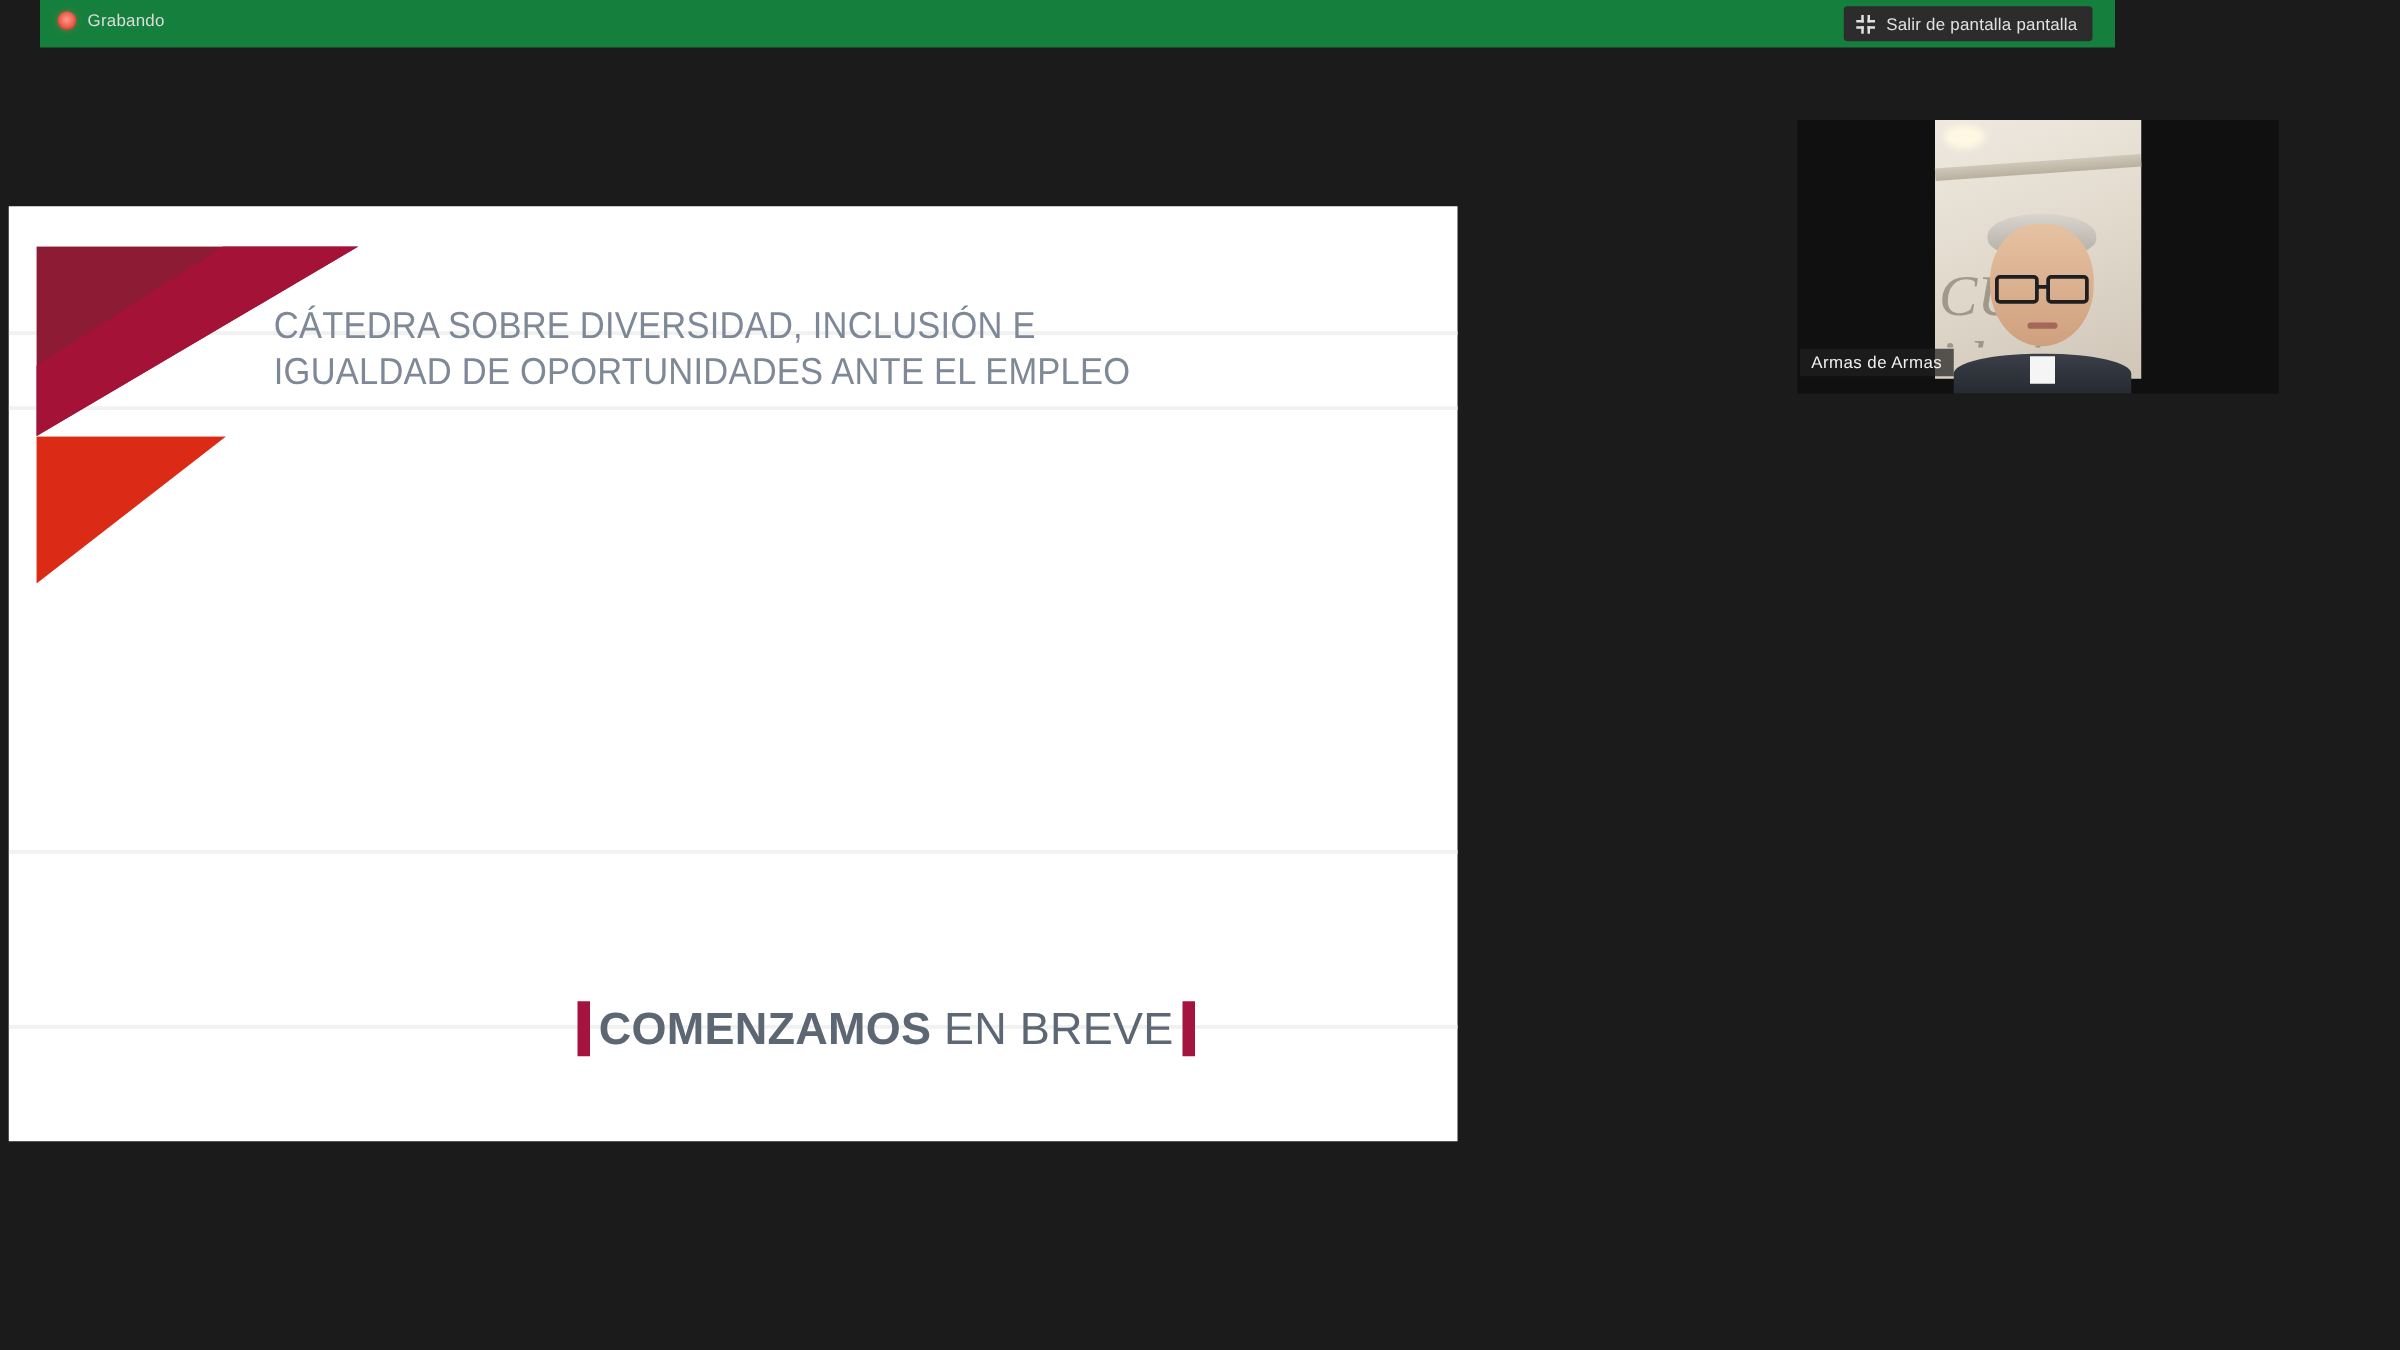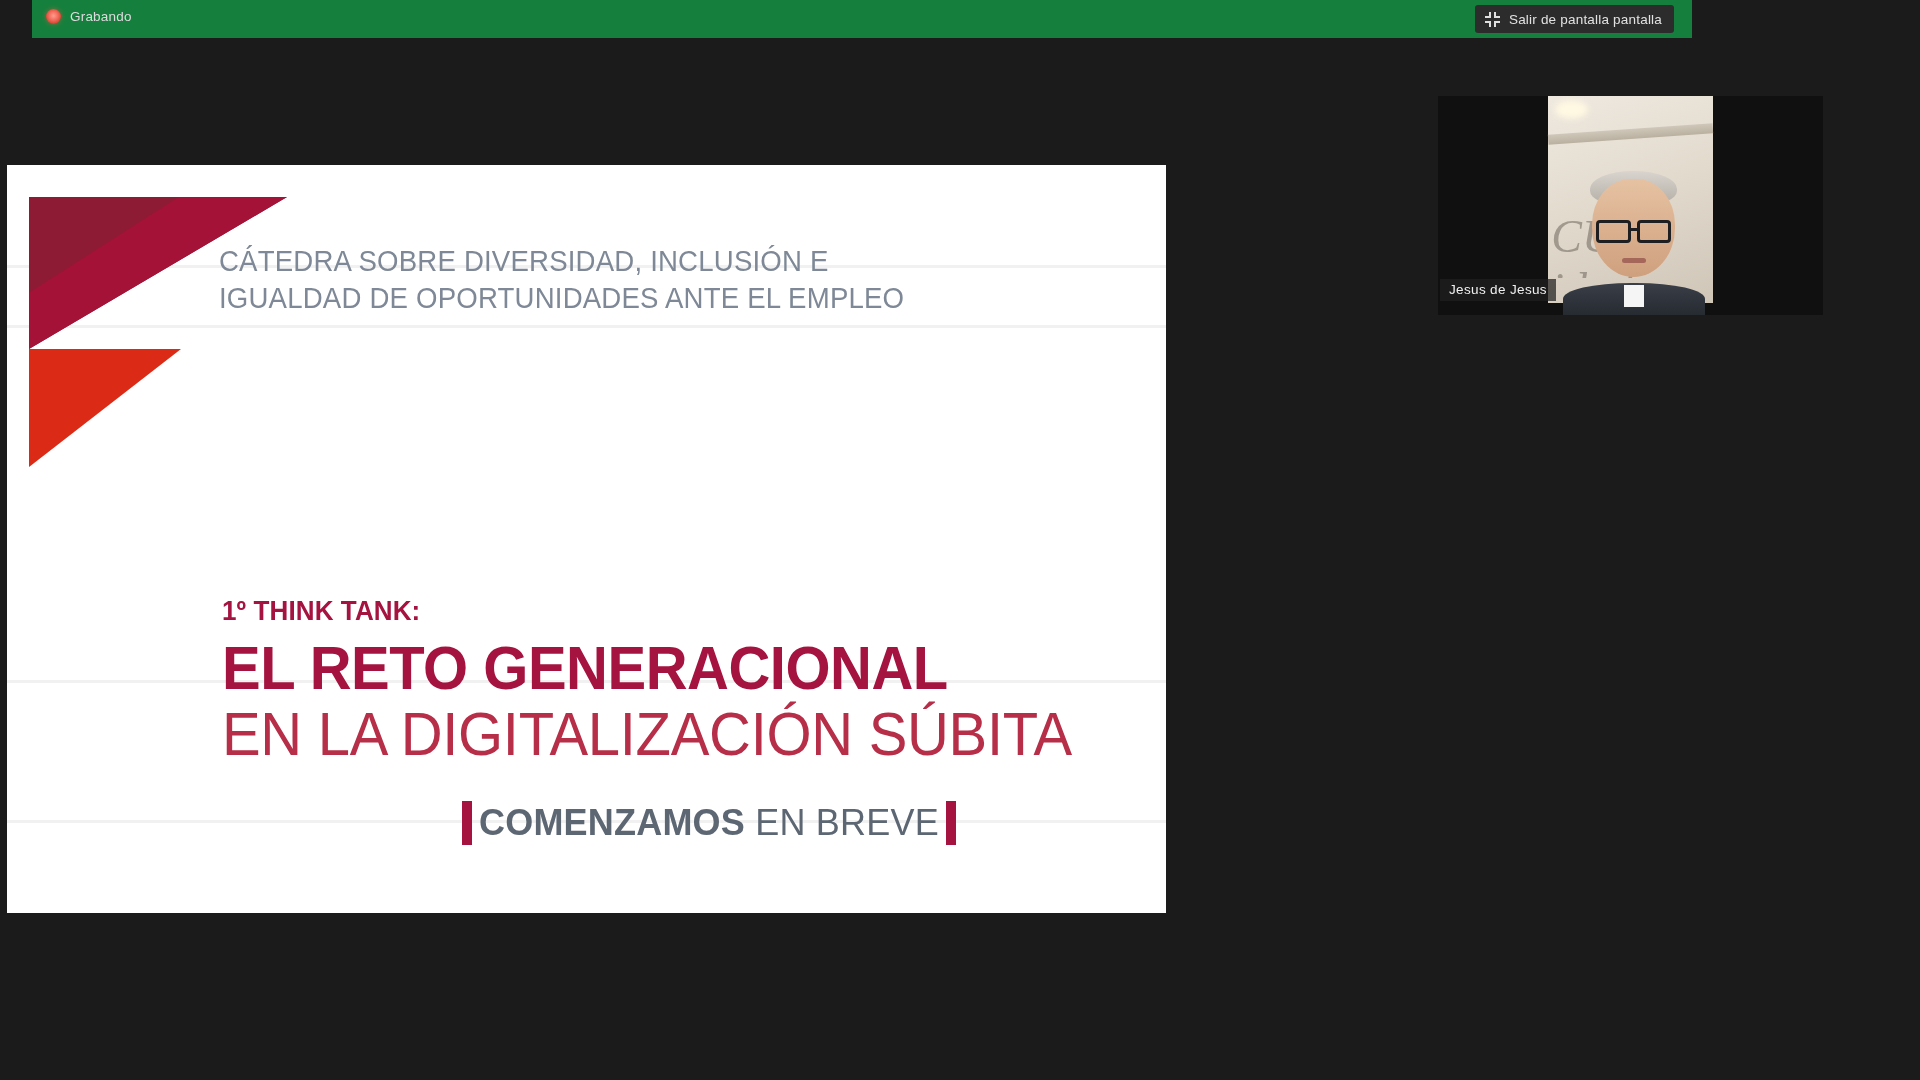--- a/index.html
+++ b/index.html
@@ -174,25 +174,20 @@
       <span class="t-dark"></span>
       <span class="t-mid"></span>
       <span class="t-red"></span>
     </div>
 
     <div class="kicker">
       <div>CÁTEDRA SOBRE DIVERSIDAD, INCLUSIÓN E</div>
       <div>IGUALDAD DE OPORTUNIDADES ANTE EL EMPLEO</div>
     </div>
 
-    <div class="tt">
-      <div class="tt-num">1º THINK TANK:</div>
-      <div class="tt-l1">EL RETO GENERACIONAL</div>
-      <div class="tt-l2">EN LA DIGITALIZACIÓN SÚBITA</div>
-    </div>
 
     <div class="cta">
       <span class="cta-bar"></span>
       <span class="cta-txt"><b>COMENZAMOS</b><span> EN BREVE</span></span>
       <span class="cta-bar"></span>
     </div>
 
   </div>
 
   <div class="tiles">
@@ -209,16 +204,16 @@
           <span class="hair" style="left:6%;top:0;width:88%;height:26%;background:linear-gradient(180deg,#d9d5ce 0%,#b2ada5 100%);"></span>
           <span class="face" style="left:8%;top:6%;width:84%;height:72%;background:linear-gradient(180deg,#e6c2a2 0%,#cfa07e 100%);"></span>
           <span class="glasses" style="left:12%;top:36%;width:35%;height:17%;"></span>
           <span class="glasses" style="left:53%;top:36%;width:35%;height:17%;"></span>
           <span style="position:absolute;left:45%;top:42%;width:10%;height:3px;background:#1f1f22;"></span>
           <span style="position:absolute;left:38%;top:64%;width:24%;height:4%;background:#a4675a;border-radius:3px;"></span>
           <span class="body" style="left:-22%;top:82%;width:144%;height:24%;background:linear-gradient(180deg,#3a3f48 0%,#262a31 100%);"></span>
           <span style="position:absolute;left:40%;top:84%;width:20%;height:16%;background:#f5f5f5;"></span>
         </span>
       </div>
-      <span class="nametag">Jesus de Jesus</span>
+      <span class="nametag">Armas de Armas</span>
     </div>
   </div>
 </div>
 
 </body></html>

